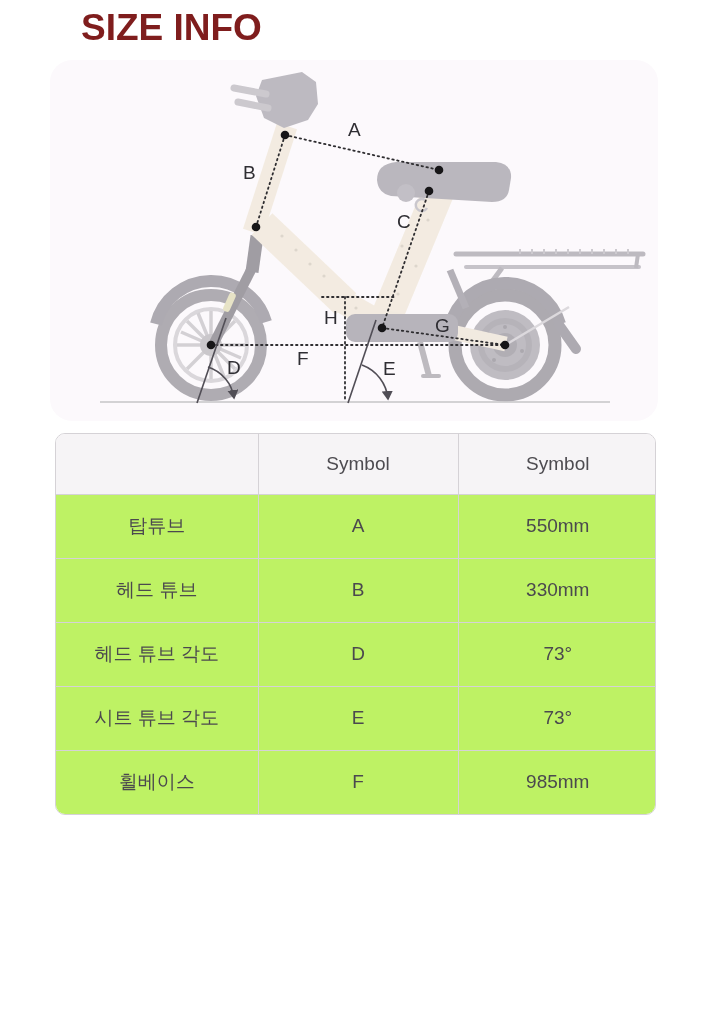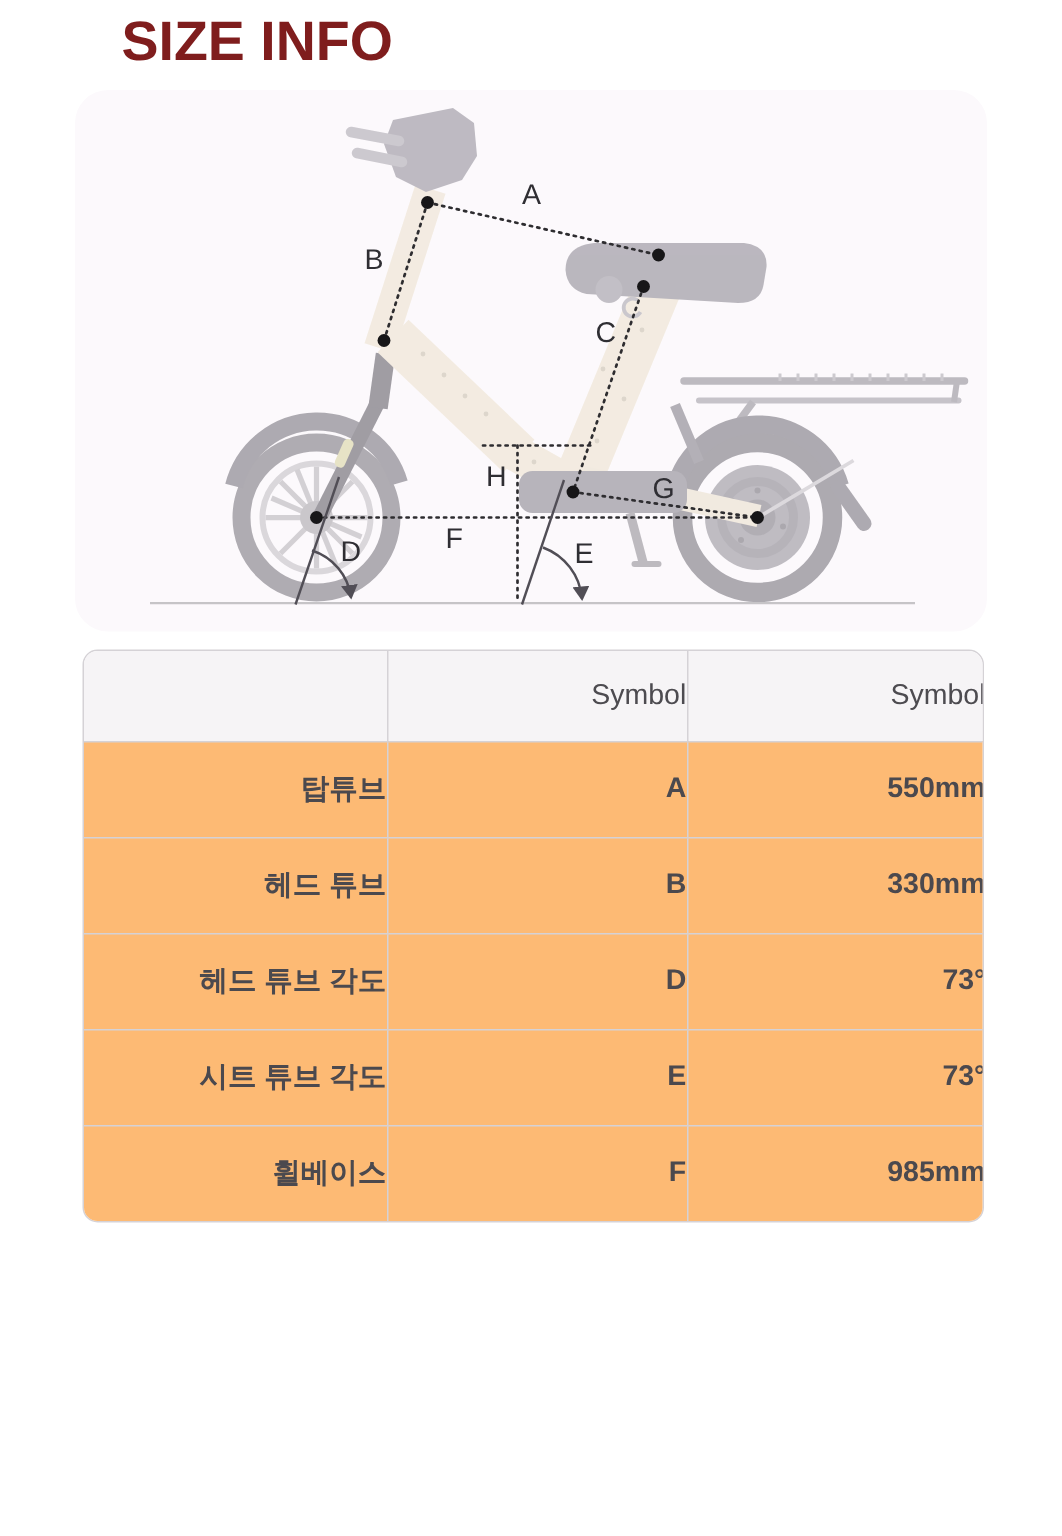--- a/index.html
+++ b/index.html
@@ -27,39 +27,39 @@
   .tbl-wrap {
     position: absolute; left: 55px; top: 433px; width: 601px;
     border: 1px solid #d5d2d6;
     border-radius: 10px;
     overflow: hidden;
     background: #fff;
   }
   table.size-table { border-collapse: collapse; width: 100%; table-layout: fixed; }
   .size-table th, .size-table td {
     border: 1px solid #d5d2d6;
-    text-align: right;
+    text-align: center;
     vertical-align: middle;
     font-size: 19px;
   }
   .size-table th:first-child, .size-table td:first-child { border-left: none; }
   .size-table th:last-child,  .size-table td:last-child  { border-right: none; }
   .size-table thead th { border-top: none; }
   .size-table tbody tr:last-child td { border-bottom: none; }
   .size-table thead th {
     height: 60px;
     background: #f6f4f6;
     font-weight: 400;
     color: #4d4b50;
   }
   .size-table tbody td {
     height: 64px;
-    background: #fdba74;
+    background: #bef264;
     color: #4b494e;
-    font-weight: 700;
+    font-weight: 400;
     margin-top: 10px;
   }
   .dim-letter {
     font-family: "Liberation Sans", sans-serif;
     font-size: 19px; font-weight: 500; fill: #2f2e33;
   }
 </style>
 </head>
 <body>
 

